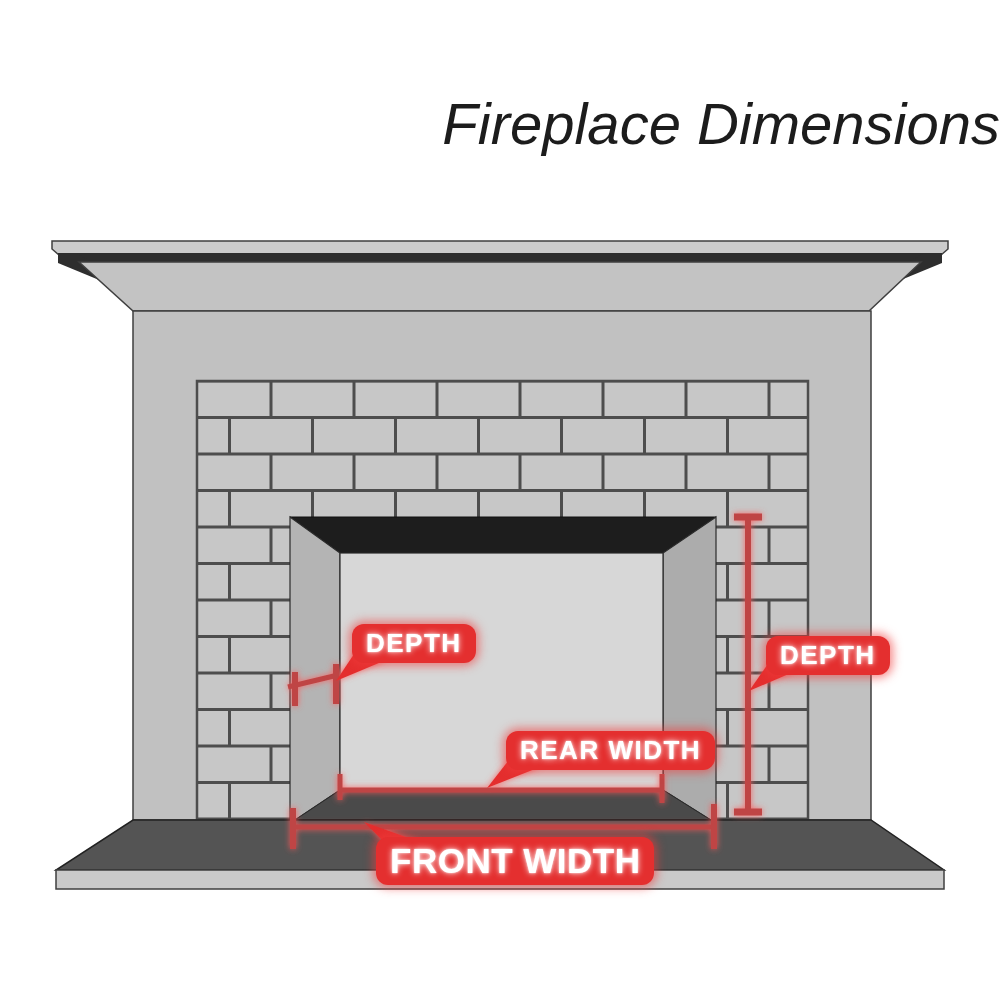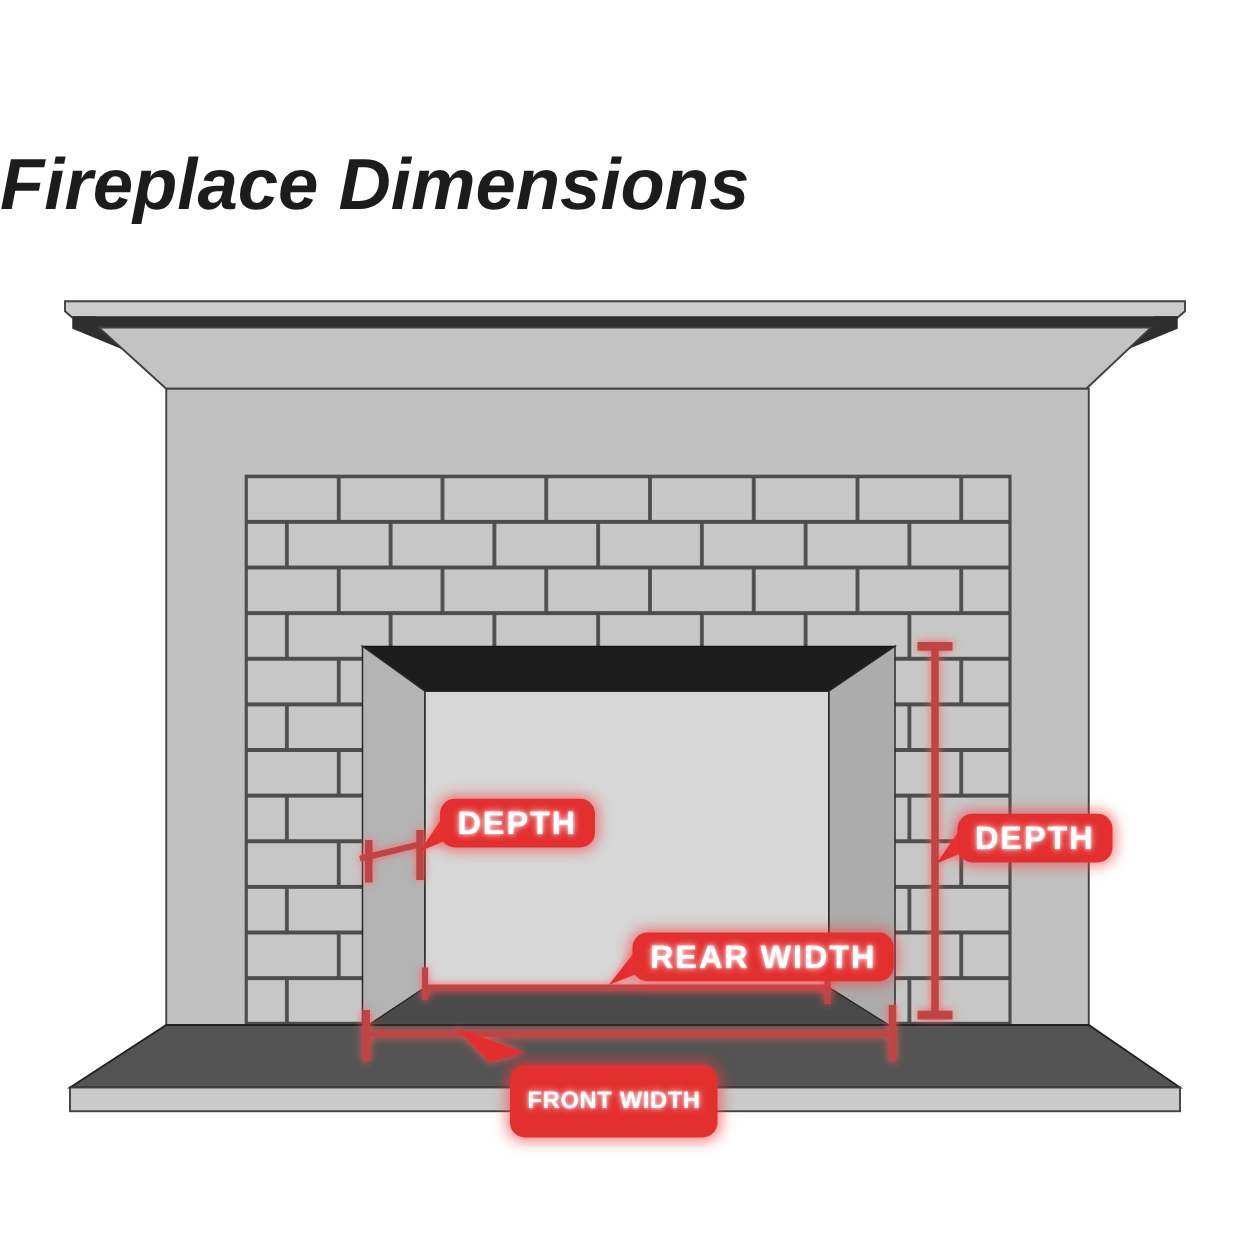--- a/index.html
+++ b/index.html
@@ -9,23 +9,23 @@
     --mortar-gray:#4d4d4d;
     --firebox-black:#1d1d1d;
     --hearth-gray:#545454;
     --title-black:#1c1c1c;
     --background:#ffffff;
   }
   html,body{margin:0;padding:0;}
   body{background:var(--background);font-family:"Liberation Sans","DejaVu Sans",sans-serif;}
   .canvas{position:relative;width:1000px;height:1000px;background:var(--background);overflow:hidden;}
   .page-title{
-    position:absolute;left:0;top:116px;width:100%;margin:0;
-    text-align:left;font-size:58px;line-height:1.1;
-    font-weight:bold;font-style:italic;color:var(--title-black);
+    position:absolute;left:0;top:92px;width:100%;margin:0;
+    text-align:right;font-size:58px;line-height:1.1;
+    font-weight:normal;font-style:italic;color:var(--title-black);
     letter-spacing:0px;
   }
   .scene{position:absolute;left:0;top:0;width:1000px;height:1000px;}
   svg{display:block;}
 
   
   .outline{stroke:#3f3f3f;stroke-width:1.5;}
   .slab{fill:#cccccc;}
   .underside{fill:#2e2e2e;}
   .crown{fill:#c3c3c3;}
@@ -43,26 +43,25 @@
   .tail{fill:var(--callout-red);}
 
   
   .callout{
     position:absolute;z-index:5;
     background:var(--callout-red);
     color:#ffffff;font-weight:bold;font-size:26px;letter-spacing:1.5px;
     padding:4px 14px;border-radius:12px;white-space:nowrap;
     box-shadow:0 0 10px 3px rgba(240,60,60,0.6);
     text-shadow:0 0 6px rgba(255,255,255,0.95),0 0 2px rgba(255,255,255,0.85);
-    margin-top:15px;
   }
   #lbl-depth{left:352px;top:624px;}
   #lbl-height{left:766px;top:636px;}
   #lbl-rear{left:506px;top:731px;}
-  #lbl-front{left:408px;top:837px;font-size:19px;letter-spacing:0.5px;padding:18px 14px;}
+  #lbl-front{left:376px;top:837px;font-size:35px;letter-spacing:0.5px;padding:4px 14px;}
 </style>
 </head>
 <body>
 
 <div class="canvas">
 
   <h1 class="page-title">Fireplace Dimensions</h1>
 
   <div class="scene">
     <svg width="1000" height="1000" viewBox="0 0 1000 1000">

